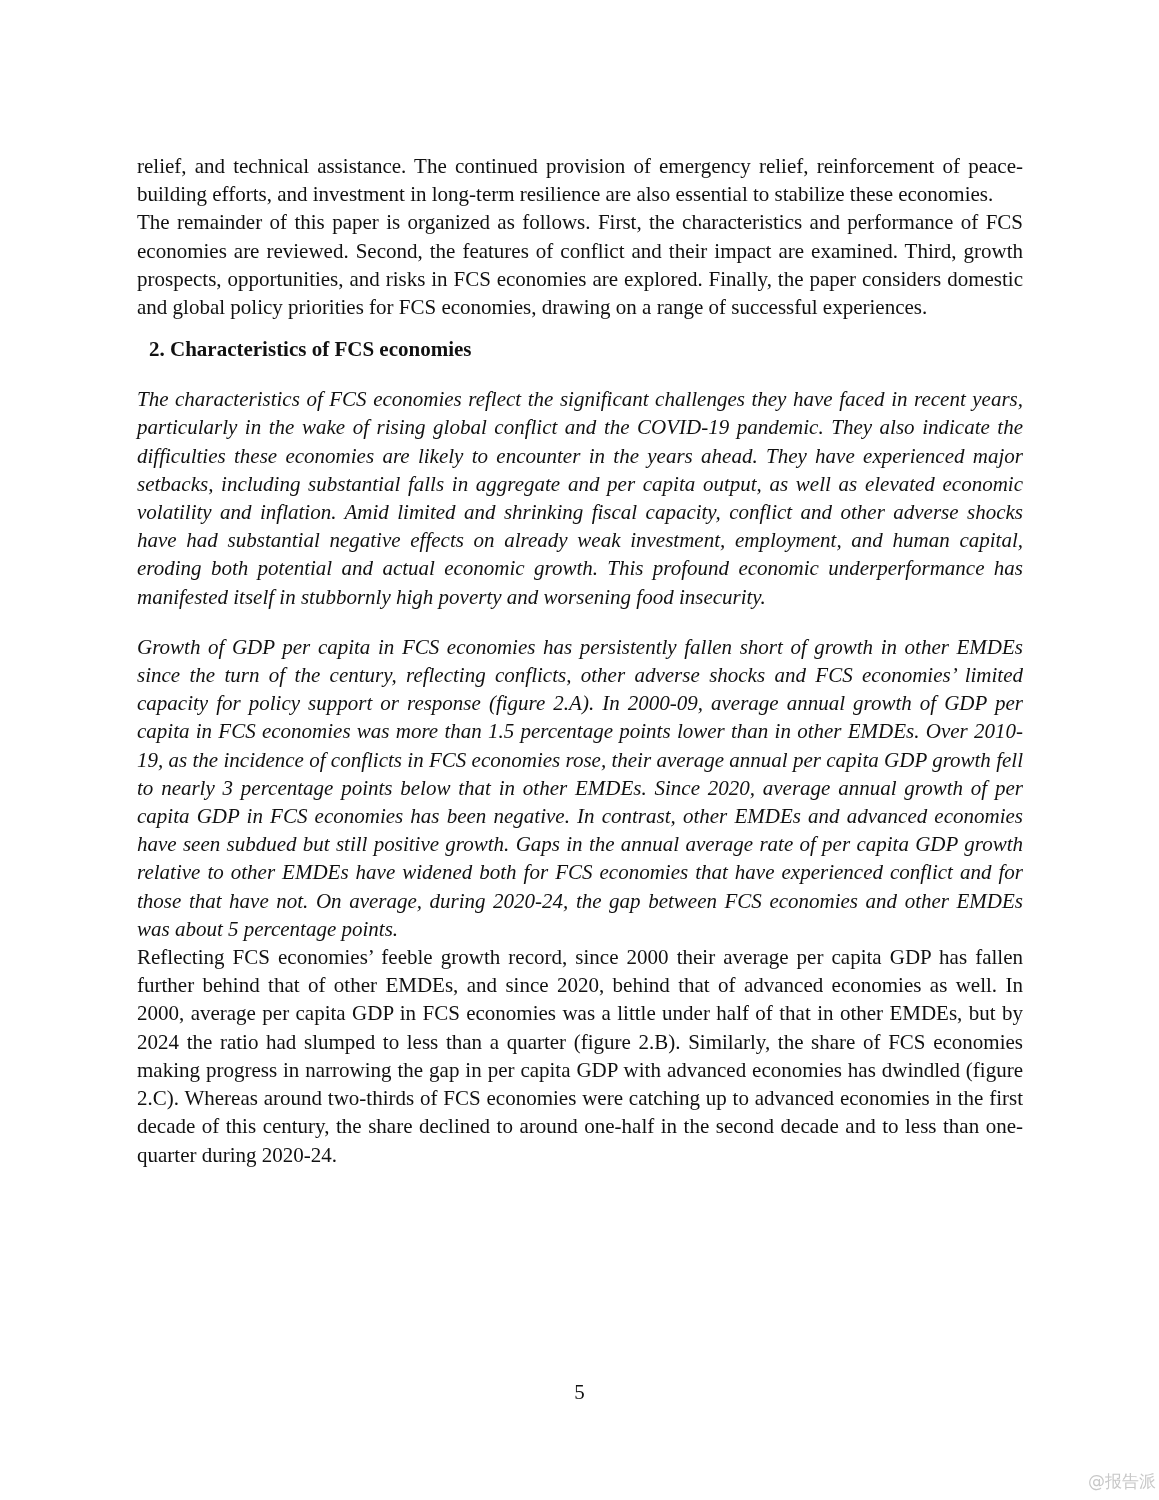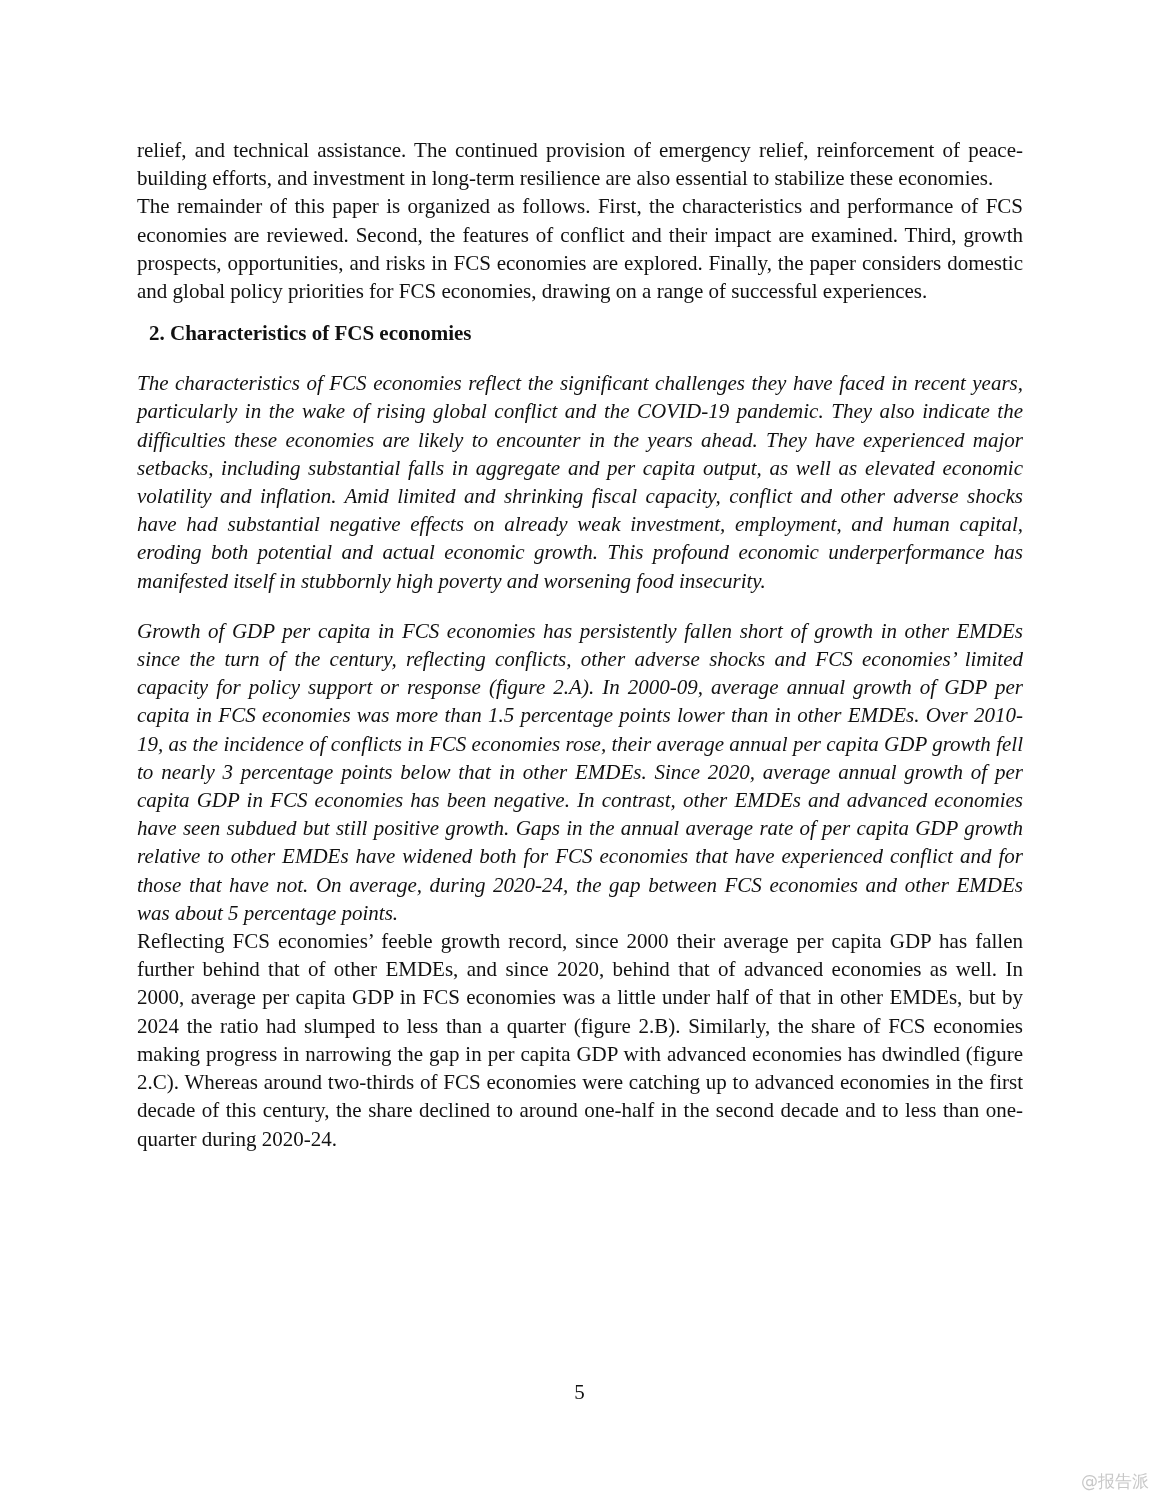--- a/index.html
+++ b/index.html
@@ -1,32 +1,32 @@
 <!DOCTYPE html>
 <html><head>
 <meta charset="utf-8">
 <style>
   html, body { margin: 0; padding: 0; background: #ffffff; }
   body { width: 1159px; height: 1500px; position: relative; overflow: hidden; }
   .page {
-    position: absolute; left: 137px; top: 136px; width: 886px;
+    position: absolute; left: 137px; top: 152px; width: 886px;
     font-family: "Liberation Serif", "DejaVu Serif", serif;
     font-size: 21px; line-height: 28.2px; color: #111111;
   }
   .para { margin: 0; text-align: justify; }
   .gap-p { }
   .heading { margin: 12px; font-weight: bold; font-size: 21px; line-height: 28px; }
   .h-top { margin-top: 14px; }
   .after-h { margin-top: 22px; font-style: italic; }
   .page-number {
     position: absolute; left: 0; width: 1159px; top: 1380px; text-align: center;
     font-family: "Liberation Serif", "DejaVu Serif", serif; font-size: 21px; color: #111;
   }
   .watermark {
-    position: absolute; right: 10px; top: 1470px;
+    position: absolute; right: 3px; top: 1470px;
     font-family: "DejaVu Sans", sans-serif; font-size: 17px; color: #c8c8c8;
   }
 </style>
 </head>
 <body>
 
 <div class="page">
   <p class="para">relief, and technical assistance. The continued provision of emergency relief, reinforcement of peace-building efforts, and investment in long-term resilience are also essential to stabilize these economies.</p>
   <p class="para gap-p">The remainder of this paper is organized as follows. First, the characteristics and performance of FCS economies are reviewed. Second, the features of conflict and their impact are examined. Third, growth prospects, opportunities, and risks in FCS economies are explored. Finally, the paper considers domestic and global policy priorities for FCS economies, drawing on a range of successful experiences.</p>
 

